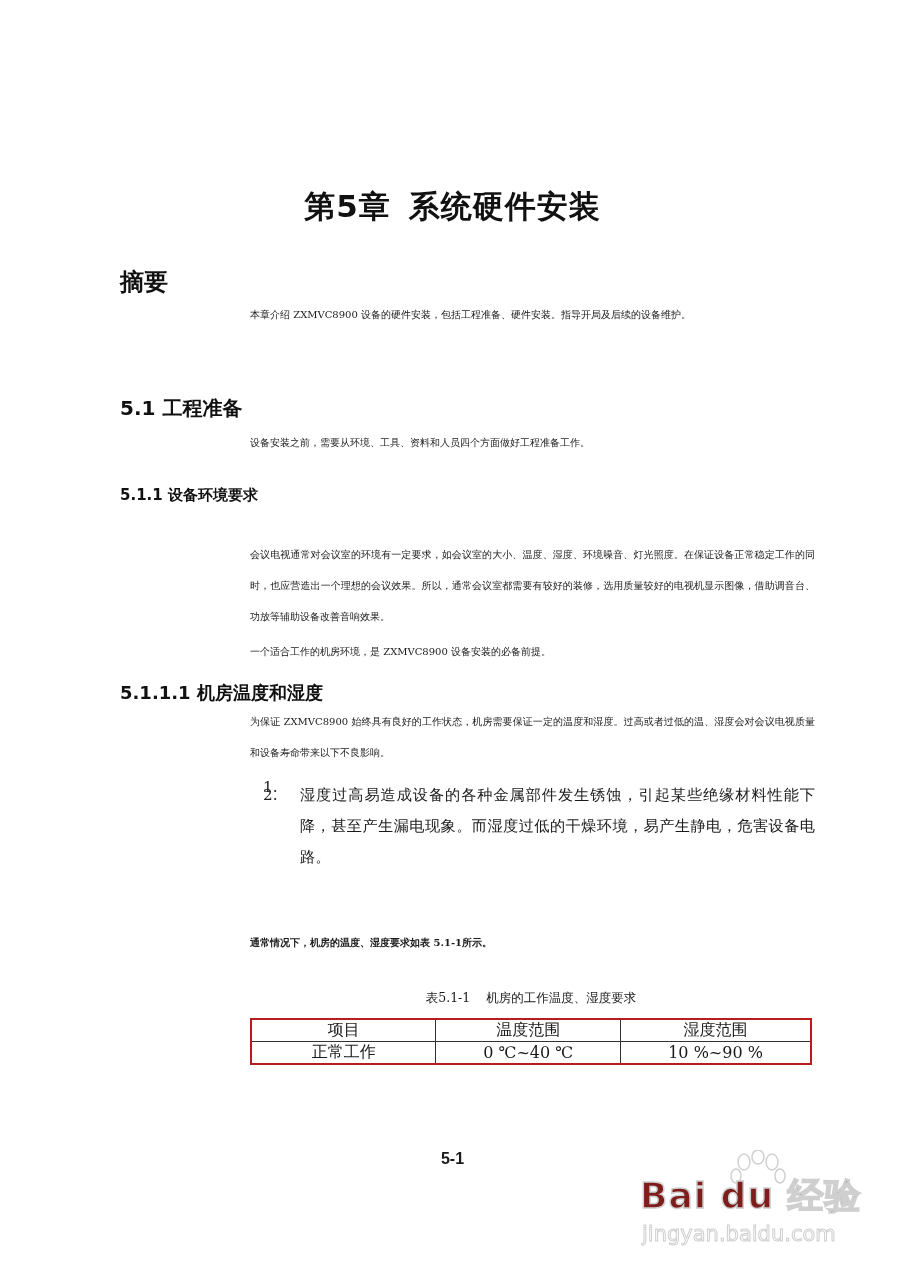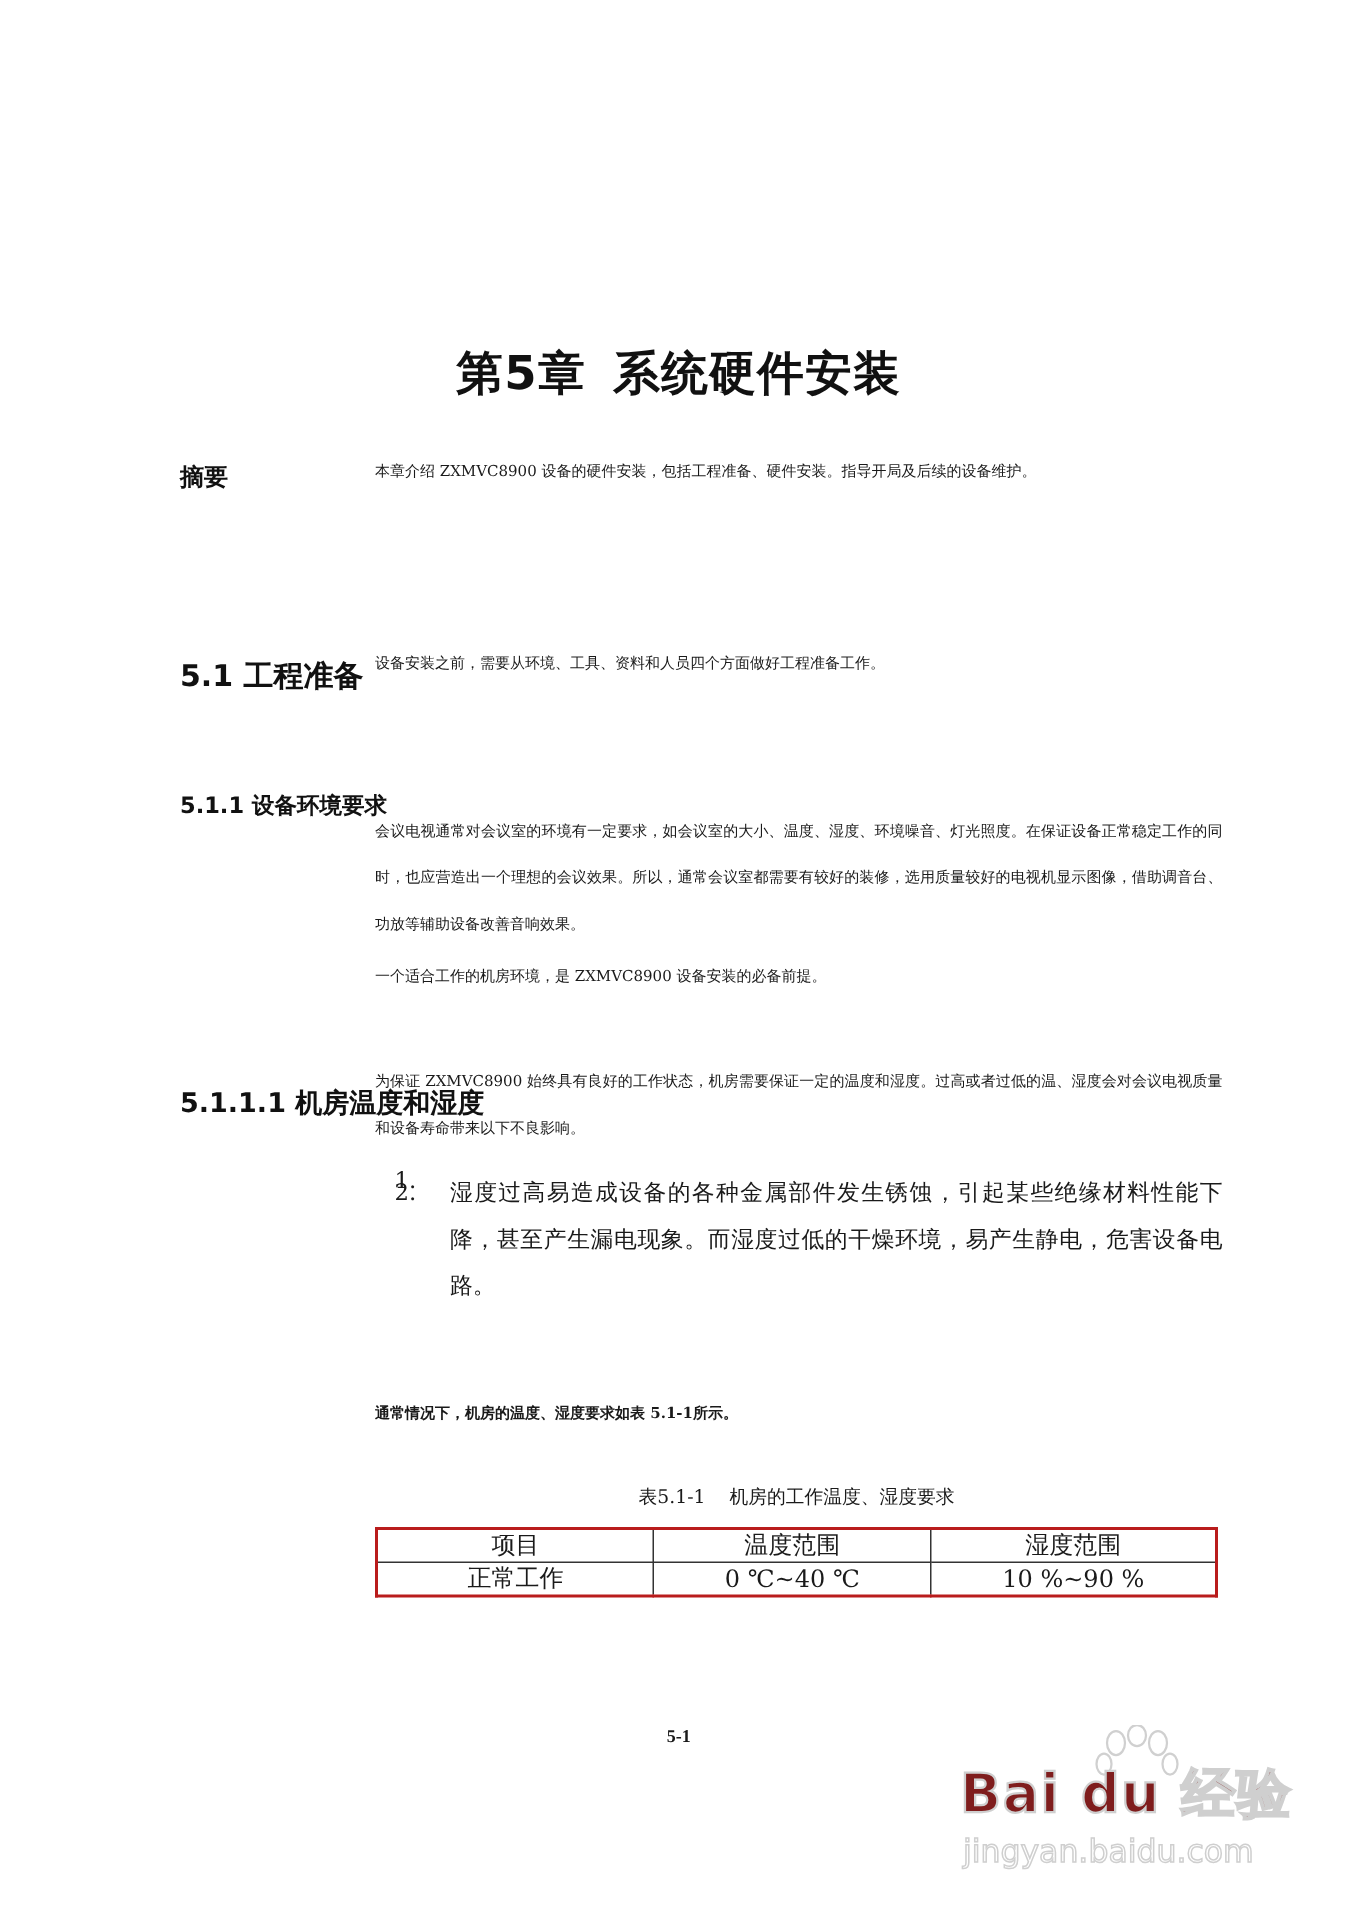--- a/index.html
+++ b/index.html
@@ -1,44 +1,44 @@
 <!DOCTYPE html>
 <html><head>
   <meta charset="utf-8">
   <style>
     html, body { margin: 0; padding: 0; }
     body {
       width: 905px; height: 1280px; background: #ffffff; position: relative; overflow: hidden;
       font-family: "DejaVu Serif", "Liberation Serif", serif; color: #1a1a1a;
     }
-    .h-sans { font-family: "DejaVu Sans", "Liberation Sans", sans-serif; font-weight: bold; color: #111; margin-top: 42px; }
+    .h-sans { font-family: "DejaVu Sans", "Liberation Sans", sans-serif; font-weight: bold; color: #111; }
     .chapter-title { position: absolute; top: 186px; left: 0; width: 905px; text-align: center; font-size: 31px; letter-spacing: 1px; }
     .chapter-title .gap { display: inline-block; width: 18px; }
     .sec { position: absolute; left: 120px; }
-    .h-abstract { top: 266px; font-size: 16px; }
+    .h-abstract { top: 266px; font-size: 24px; }
     .h-51 { top: 395px; font-size: 20px; text-align: right; }
     .h-511 { top: 486px; font-size: 15px; }
     .h-5111 { top: 681px; font-size: 18px; }
     .para { position: absolute; left: 250px; width: 565px; font-size: 10px; line-height: 31px; text-align: justify; }
     .p-abstract { top: 299px; }
     .p-51 { top: 427px; }
     .p-511a { top: 500px; margin-top: 39px; }
     .p-511b { top: 636px; }
     .p-5111 { top: 706px; }
     .list { position: absolute; left: 250px; width: 565px; font-size: 15.2px; line-height: 31px; }
     .list-item { position: relative; padding-left: 50px; margin-bottom: 8px; text-align: justify; }
     .list-item .num { position: absolute; left: 13px; top: 0; }
     .li-1 { top: 772px; }
     .p-after { top: 927px; font-weight: bold; }
     .tbl-caption { position: absolute; top: 990px; left: 250px; width: 562px; text-align: center; font-size: 12.5px; }
     .tbl-caption .gap { display: inline-block; width: 16px; }
     table.req { position: absolute; top: 1018px; left: 250px; width: 562px; border-collapse: collapse; border: 2px solid #b91c1c; font-size: 16px; }
     table.req td, table.req th { border: 1px solid #333; text-align: center; height: 21px; padding: 0; font-weight: normal; }
     table.req th { border-bottom: 1px solid #333; }
-    .page-num { position: absolute; top: 1150px; left: 0; width: 905px; text-align: center; font-size: 12px; font-weight: bold; font-family: Liberation Serif, serif; }
+    .page-num { position: absolute; top: 1150px; left: 0; width: 905px; text-align: center; font-size: 16px; font-weight: bold; font-family: Liberation Sans, sans-serif; }
     .watermark { position: absolute; left: 640px; top: 1150px; width: 225px; height: 110px; color: #e2e2e2; }
     .wm-logo { position: absolute; top: 22px; left: 0; font-family: "DejaVu Sans", sans-serif; font-size: 36px; font-weight: bold; color: #7f1d1d;
       -webkit-text-stroke: 1.5px #cfcfcf; letter-spacing: 1px; }
     .wm-url { position: absolute; top: 72px; left: 2px; font-family: "DejaVu Sans", sans-serif; font-size: 21px; color: #fff; -webkit-text-stroke: 1px #cfcfcf; }
     .wm-paw { position: absolute; left: 88px; top: 0px; }
   </style>
 </head>
 <body>
 
 <div class="chapter-title h-sans">

